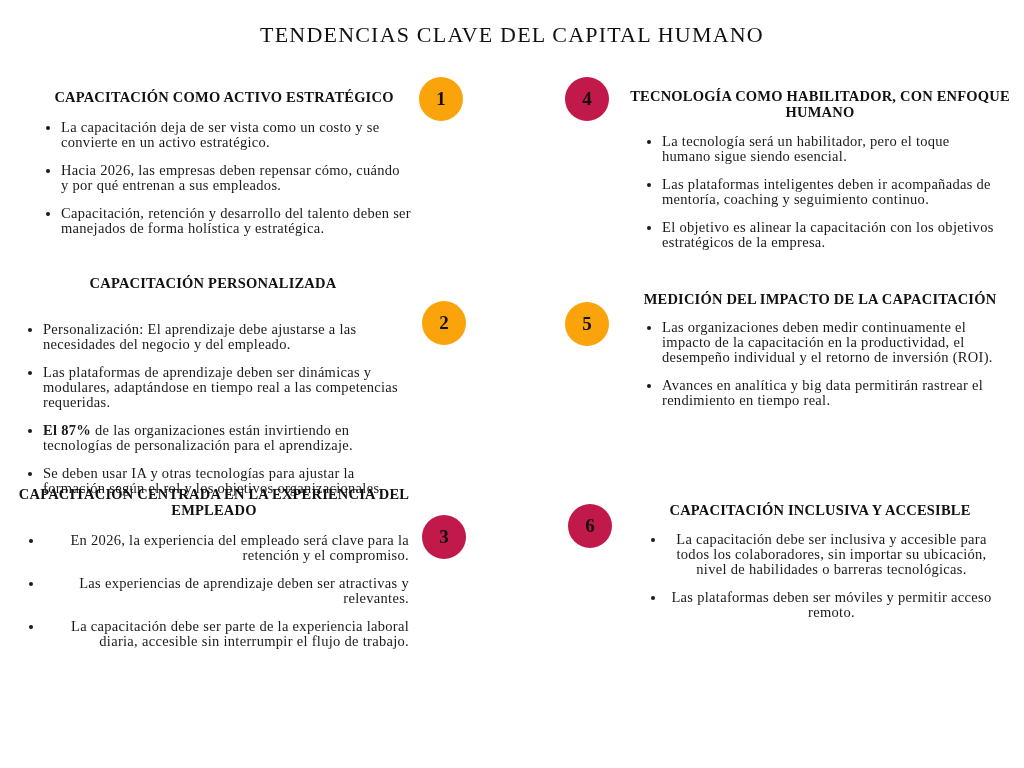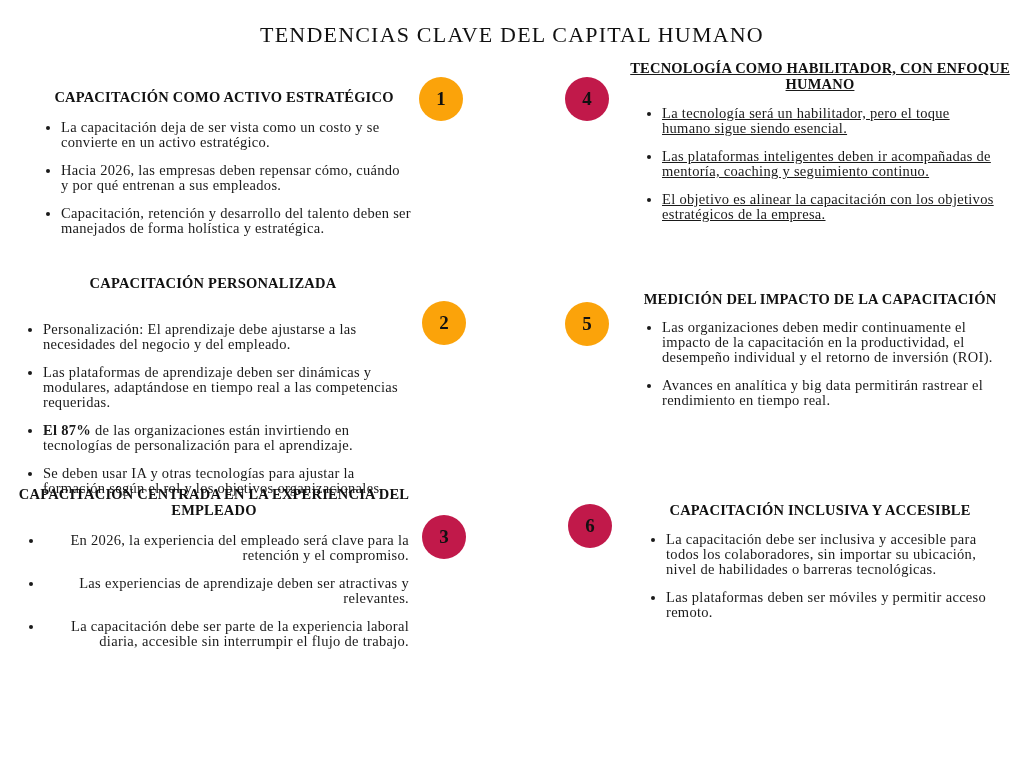--- a/index.html
+++ b/index.html
@@ -54,21 +54,21 @@
   <ul style="padding-left:25px;text-align:right;">
     <li>En 2026, la experiencia del empleado será clave para la retención y el compromiso.</li>
     <li>Las experiencias de aprendizaje deben ser atractivas y relevantes.</li>
     <li>La capacitación debe ser parte de la experiencia laboral diaria, accesible sin interrumpir el flujo de trabajo.</li>
   </ul>
 </div>
 <div class="circle crimson" style="left:422px; top:515px;">
   <span>3</span>
 </div>
 
-<div class="section" style="left:630px; top:60px; width:380px;text-decoration:underline;">
+<div class="section" style="left:630px; top:88px; width:380px;">
   <div class="heading" style="margin-bottom:14px;">TECNOLOGÍA COMO HABILITADOR, CON ENFOQUE HUMANO</div>
   <ul style="padding-left:19px;">
     <li>La tecnología será un habilitador, pero el toque humano sigue siendo esencial.</li>
     <li>Las plataformas inteligentes deben ir acompañadas de mentoría, coaching y seguimiento continuo.</li>
     <li>El objetivo es alinear la capacitación con los objetivos estratégicos de la empresa.</li>
   </ul>
 </div>
 <div class="circle crimson" style="left:565px; top:77px;">
   <span>4</span>
 </div>
@@ -79,20 +79,20 @@
     <li>Las organizaciones deben medir continuamente el impacto de la capacitación en la productividad, el desempeño individual y el retorno de inversión (ROI).</li>
     <li>Avances en analítica y big data permitirán rastrear el rendimiento en tiempo real.</li>
   </ul>
 </div>
 <div class="circle orange" style="left:565px; top:302px;">
   <span>5</span>
 </div>
 
 <div class="section" style="left:630px; top:502px; width:380px;">
   <div class="heading" style="margin-bottom:14px;">CAPACITACIÓN INCLUSIVA Y ACCESIBLE</div>
-  <ul style="padding-left:23px;">
+  <ul style="padding-left:23px;text-align:center;">
     <li>La capacitación debe ser inclusiva y accesible para todos los colaboradores, sin importar su ubicación, nivel de habilidades o barreras tecnológicas.</li>
     <li>Las plataformas deben ser móviles y permitir acceso remoto.</li>
   </ul>
 </div>
 <div class="circle crimson" style="left:568px; top:504px;">
   <span>6</span>
 </div>
 
 </body></html>

